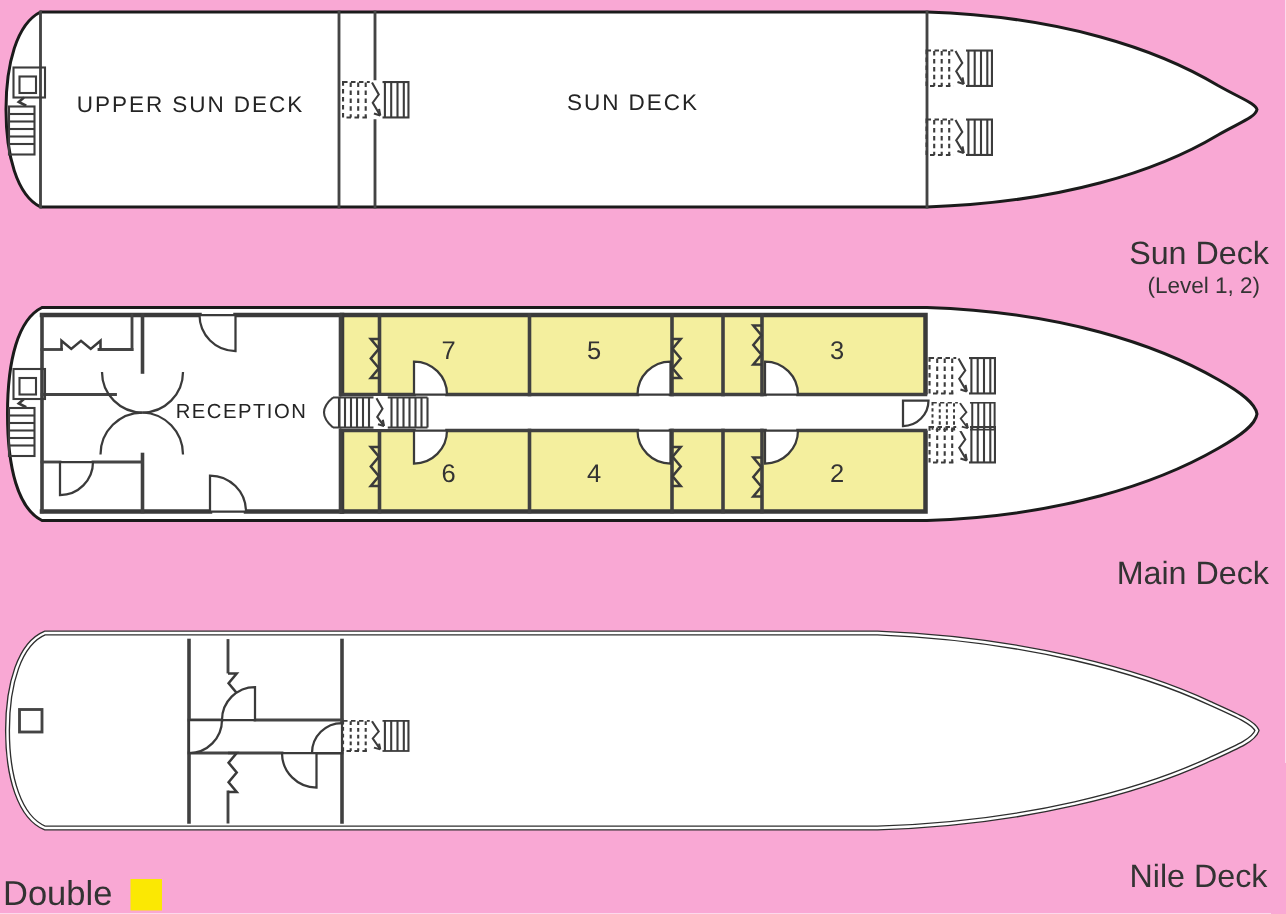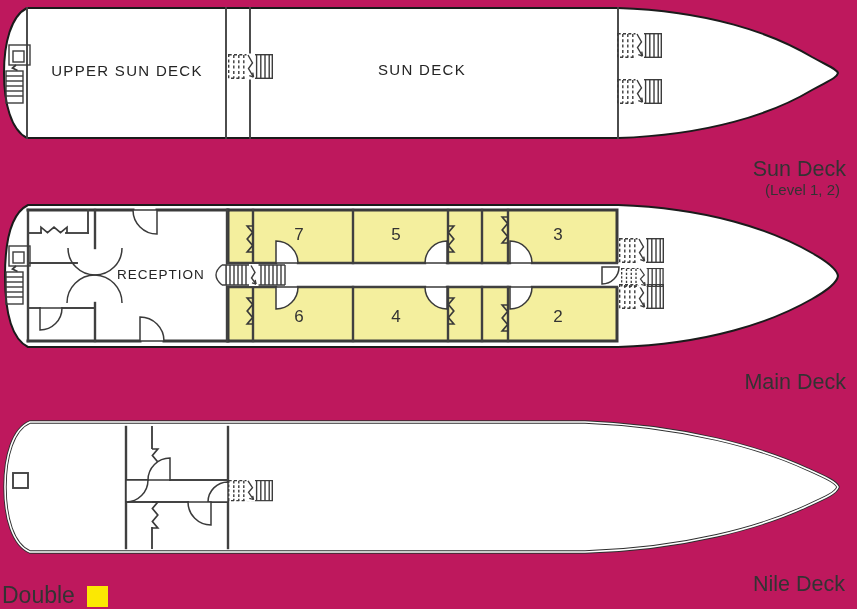--- a/index.html
+++ b/index.html
@@ -1,16 +1,16 @@
 <!DOCTYPE html>
 <html><head>
 <meta charset="utf-8">
 <style>
   html,body{margin:0;padding:0;background:#ffffff;}
-  .stage{position:relative;width:857px;height:609px;background:#be185d;overflow:hidden;
+  .stage{position:relative;width:857px;height:609px;background:#f9a8d4;overflow:hidden;
          font-family:"Liberation Sans",sans-serif;}
   svg{display:block}
   text{fill:#2e2e2e;font-family:"Liberation Sans",sans-serif;}
   .plan-label{font-size:15px;letter-spacing:1.3px;fill:#242424;}
   .reception-label{font-size:13.5px;letter-spacing:1px;fill:#242424;}
   .cabin-num{font-size:17px;fill:#333;}
   .deck-label{font-size:21.5px;fill:#333;}
   .deck-sublabel{font-size:15px;fill:#333;}
   .legend-text{font-size:23px;fill:#333;}
   .hull{fill:#ffffff;stroke:#1b1b1b;stroke-width:2;}

